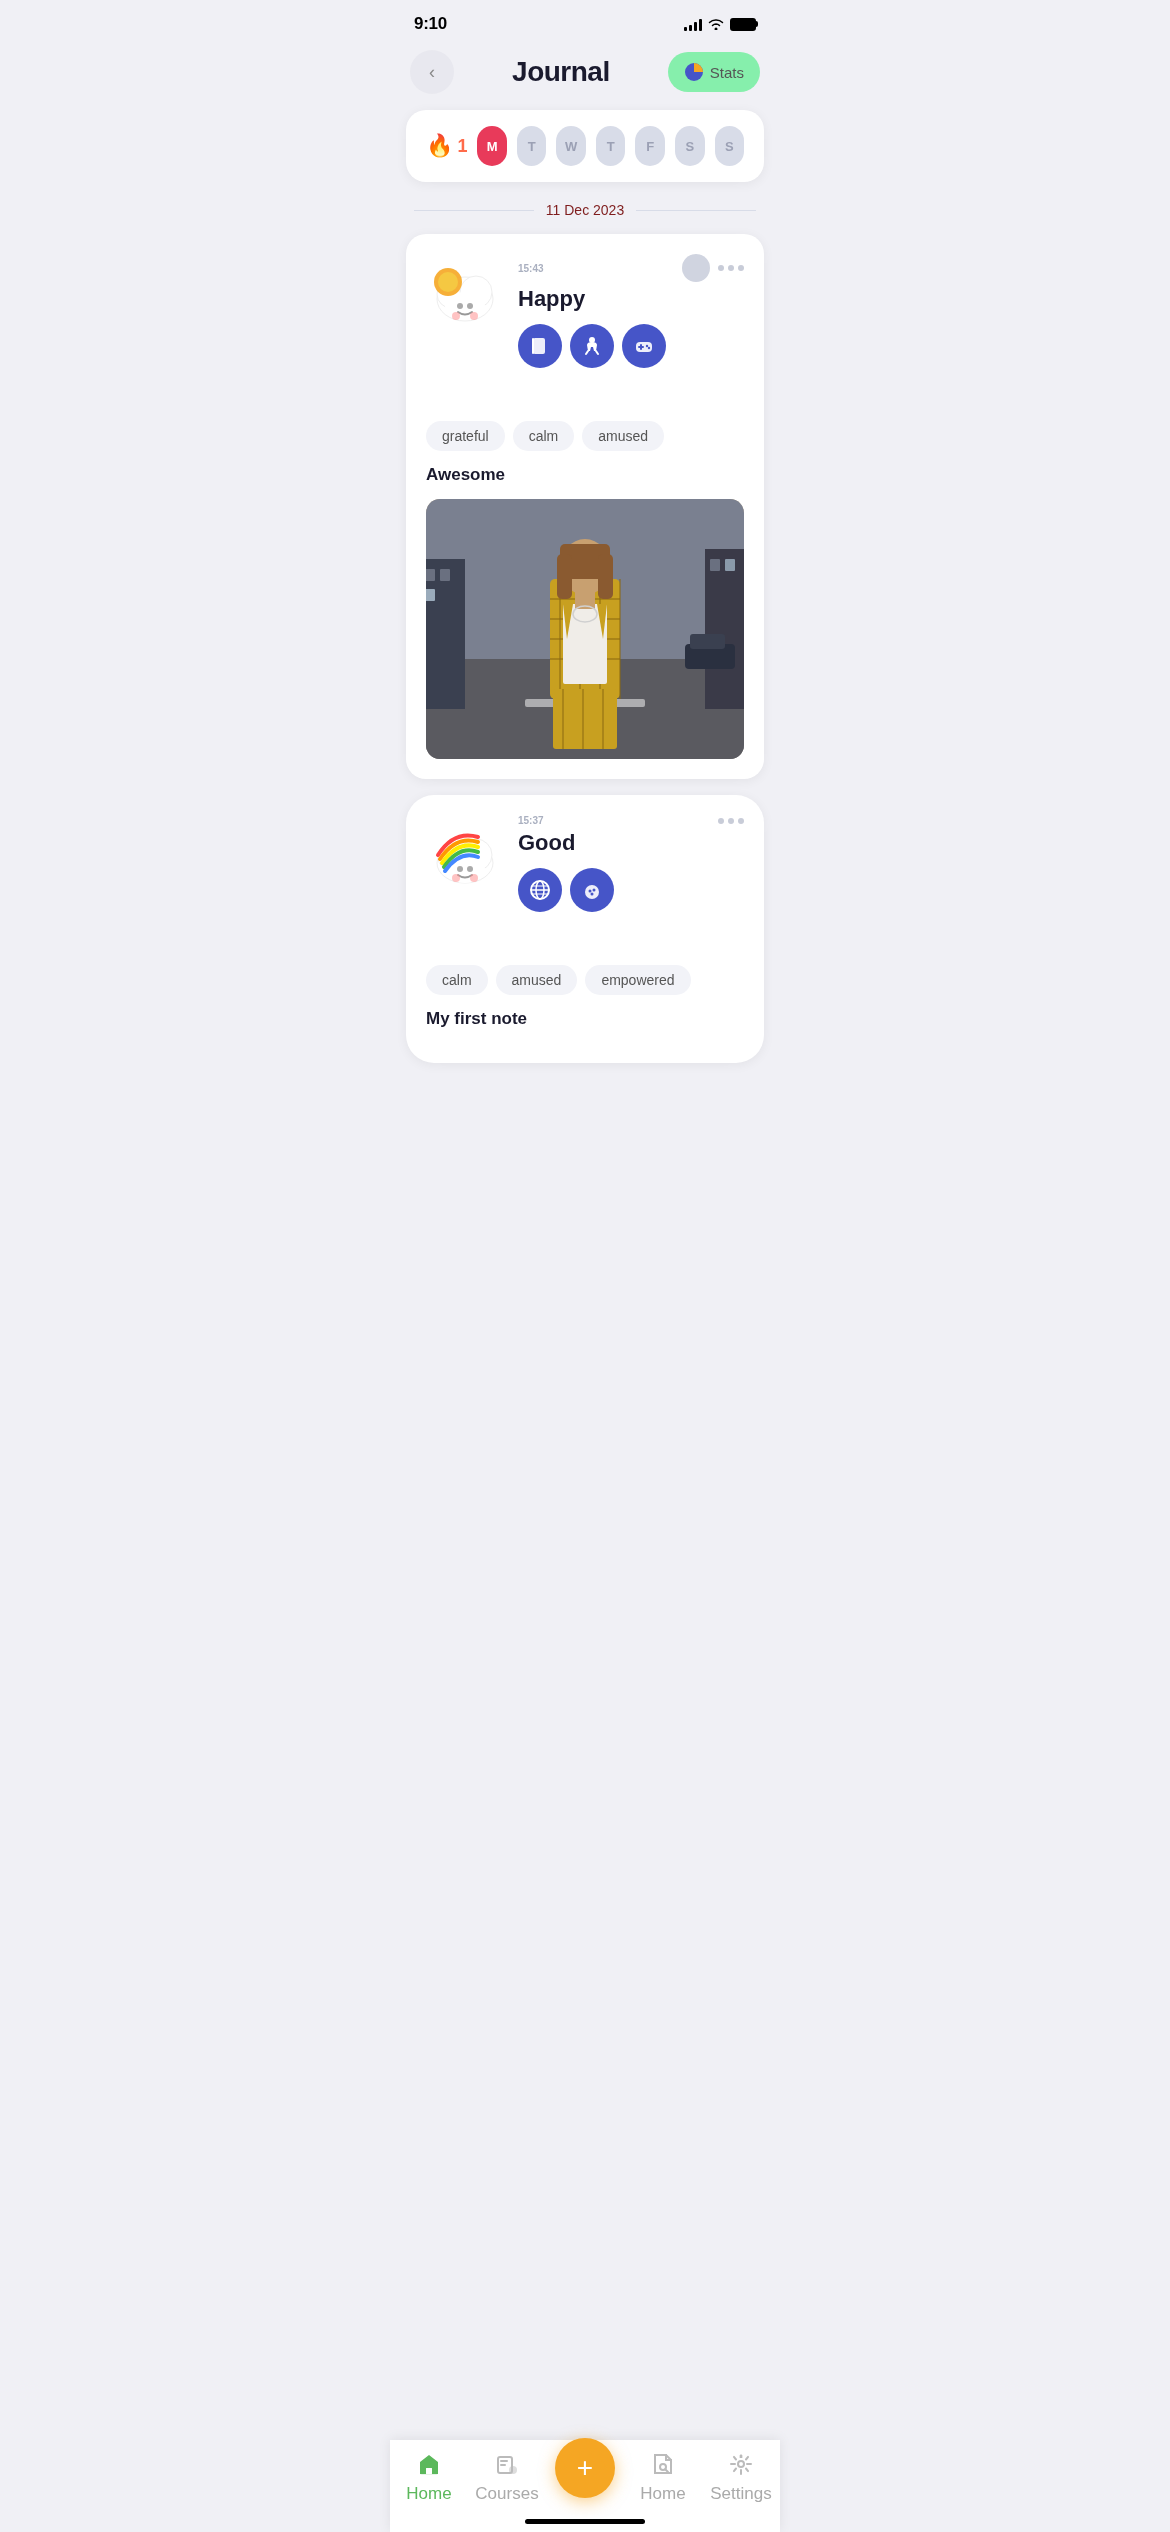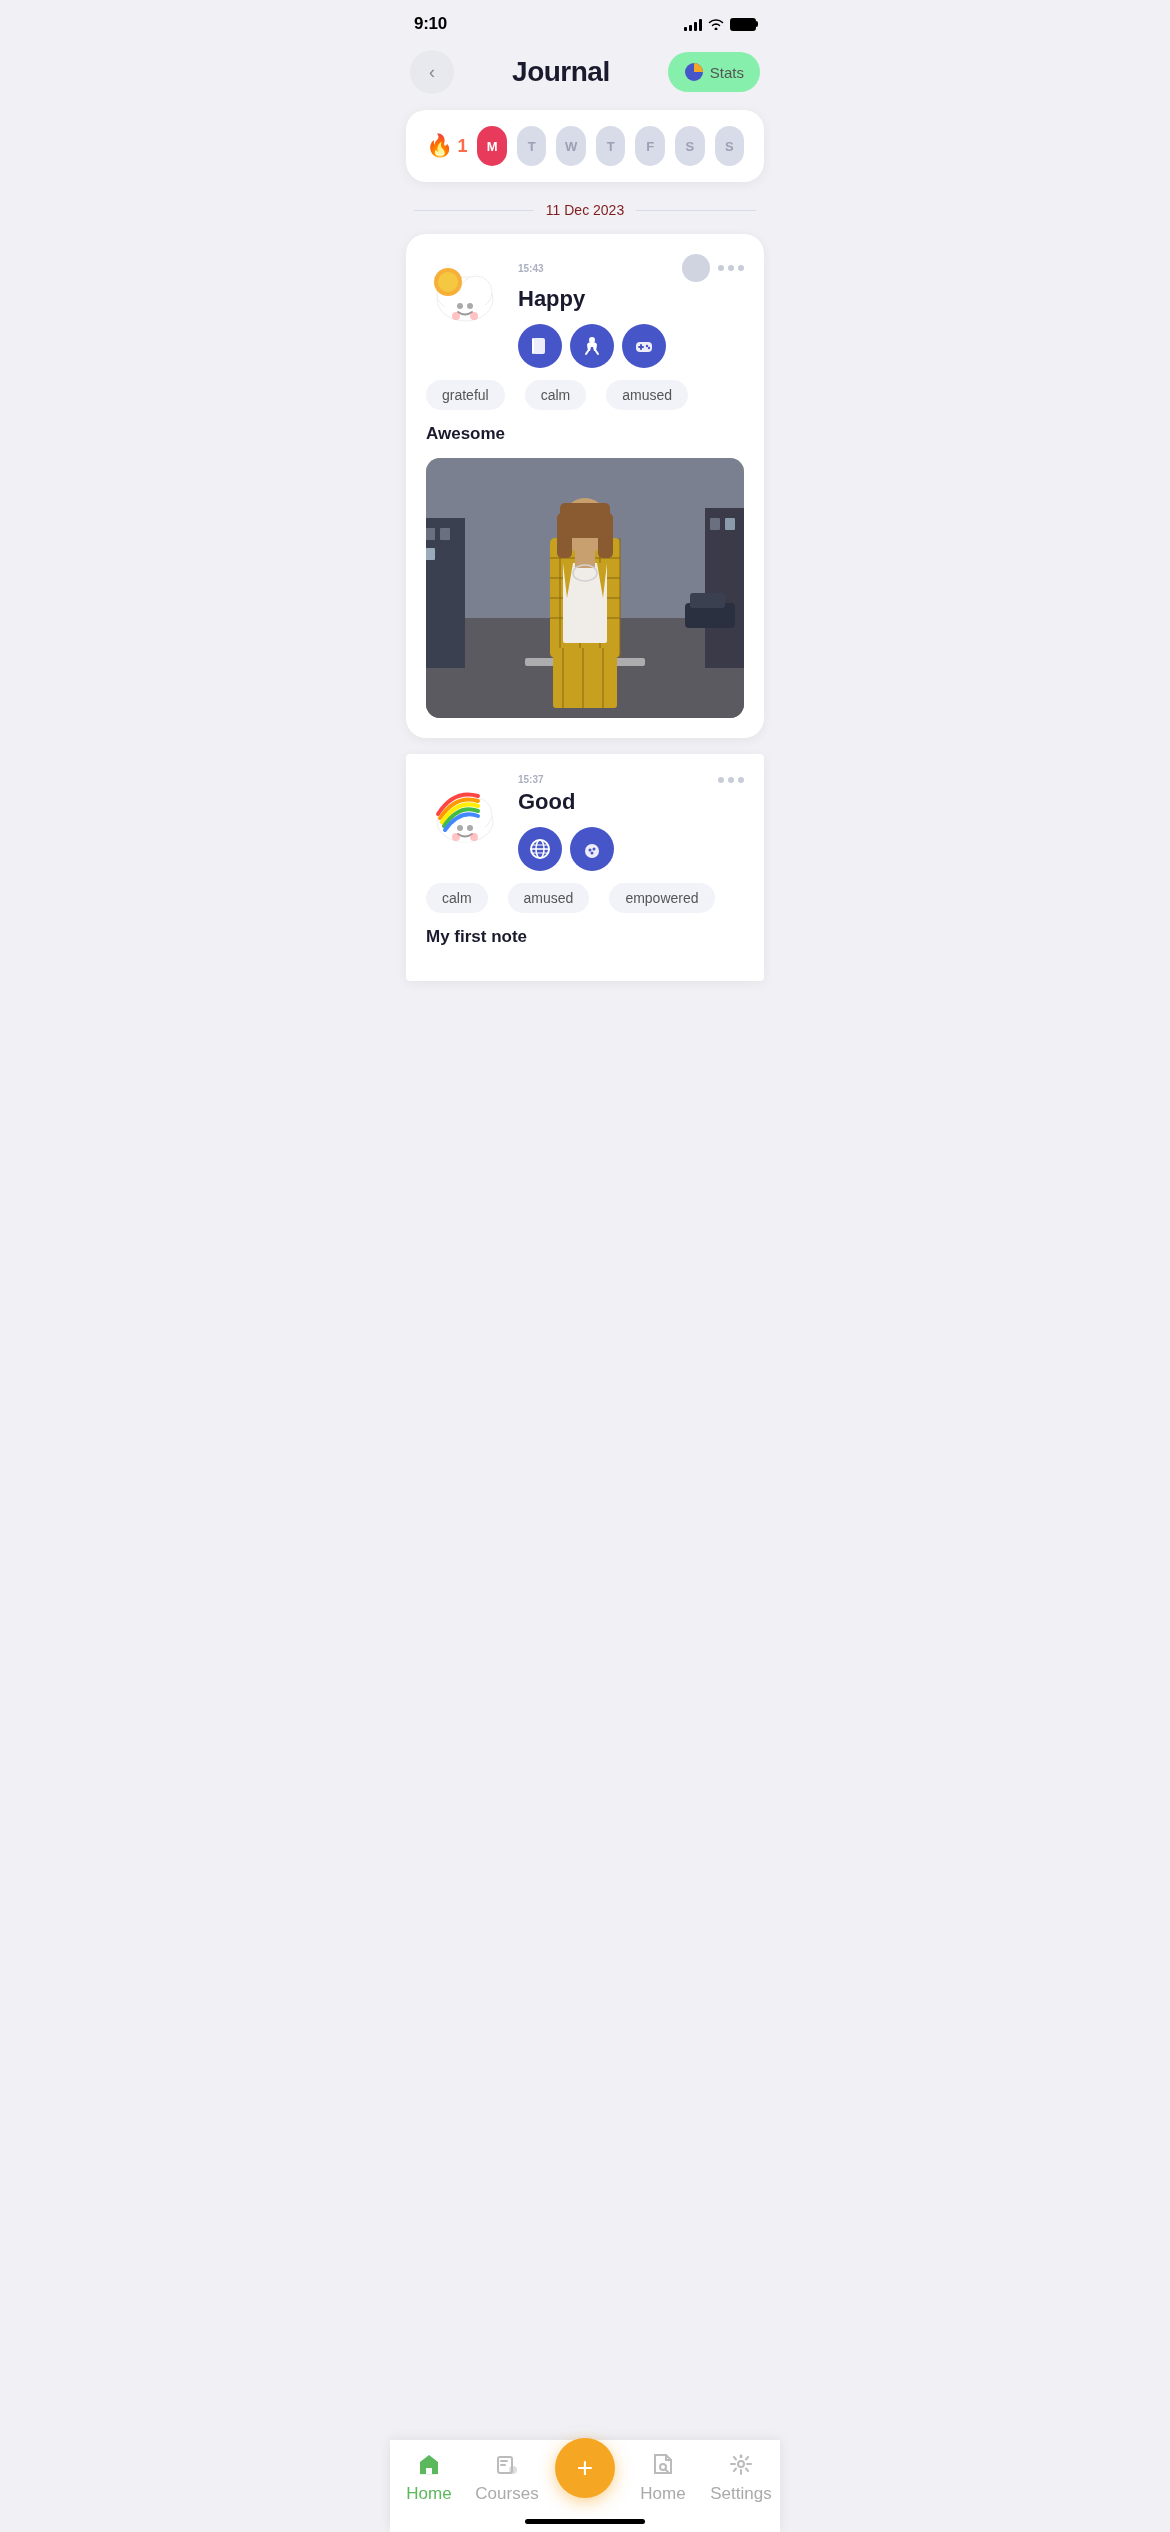--- a/index.html
+++ b/index.html
@@ -228,24 +228,25 @@
       background: #4655c8;
       border-radius: 22px;
       display: flex;
       align-items: center;
       justify-content: center;
       font-size: 20px;
     }
 
     .mood-tags {
       display: flex;
-      gap: 20px;
+      gap: 8px;
       flex-wrap: nowrap;
       overflow: hidden;
       margin-bottom: 14px;
+      margin-top: 41px;
     }
 
     .mood-tag {
       background: #f2f3f8;
       border-radius: 20px;
       padding: 7px 16px;
       font-size: 14px;
       color: #555;
       white-space: nowrap;
     }
@@ -262,21 +263,21 @@
       height: 260px;
       border-radius: 14px;
       overflow: hidden;
       background: #c8b090;
     }
 
     
     .entry-card-2 {
       background: #fff;
       margin: 0 16px 16px;
-      border-radius: 4px;
+      border-radius: 28px;
       padding: 20px;
       box-shadow: 0 2px 12px rgba(0,0,0,0.06);
       overflow: hidden;
     }
 
     
     .bottom-nav {
       position: fixed;
       bottom: 0;
       left: 50%;

